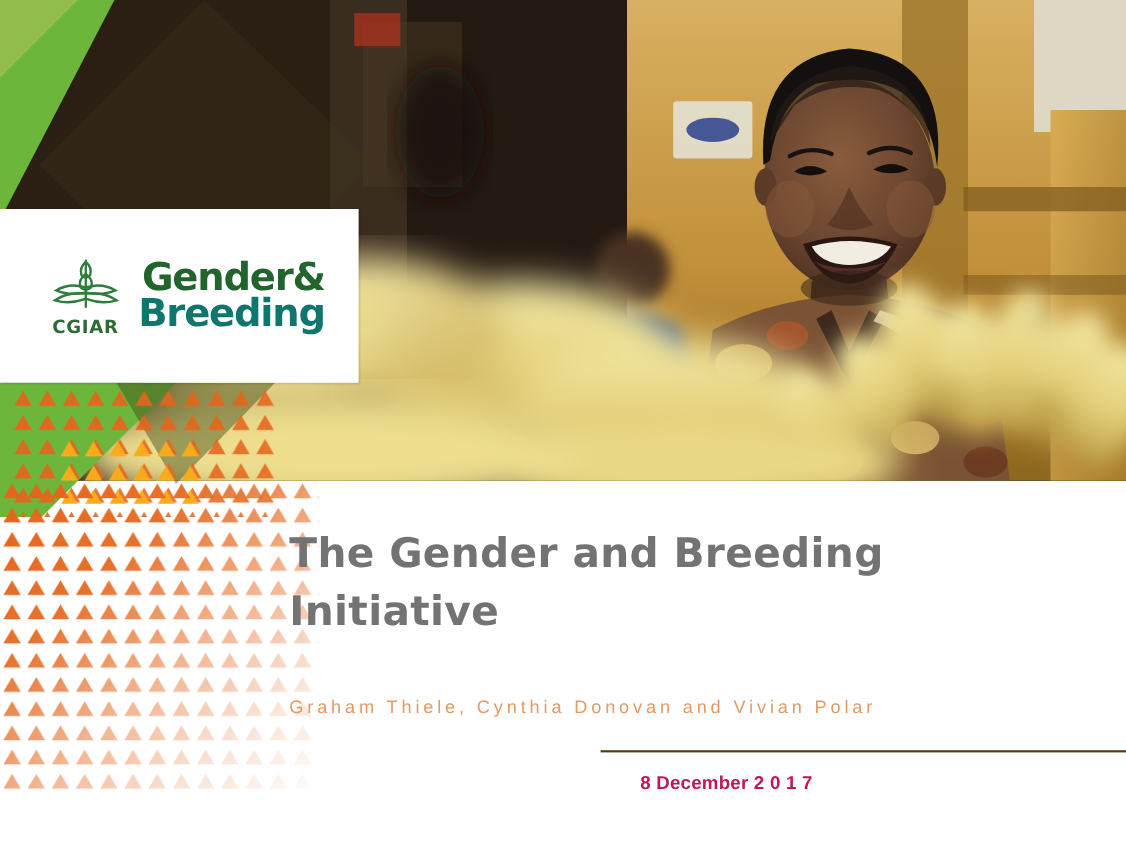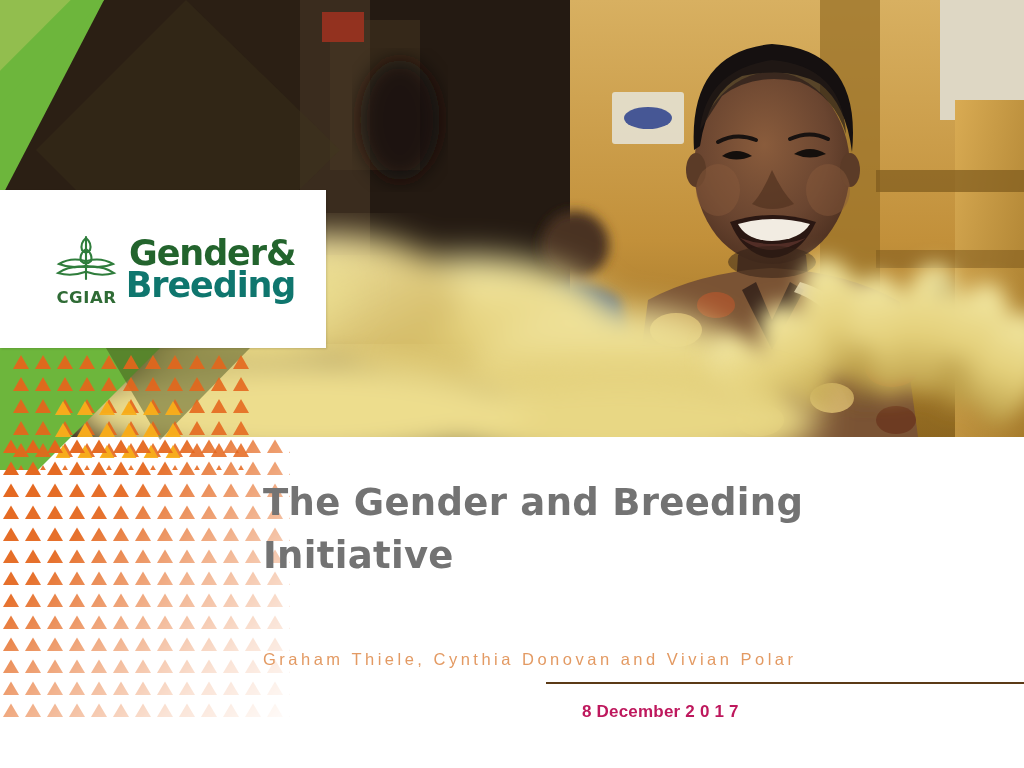--- a/index.html
+++ b/index.html
@@ -57,21 +57,21 @@
   }
   .logo-inner {
     display: flex;
     align-items: center;
     gap: 9px;
     padding-left: 8px;
   }
   .cgiar-mark {
     display: flex;
     flex-direction: column;
-    align-items: flex-end;
+    align-items: center;
     width: 78px;
   }
   .cgiar-word {
     font-family: "DejaVu Sans", sans-serif;
     font-weight: bold;
     font-size: 16.5px;
     letter-spacing: 0.6px;
     color: #2f6b35;
     margin-top: 1px;
   }
@@ -100,21 +100,21 @@
     font-weight: bold;
     font-size: 37px;
     line-height: 1.42;
     letter-spacing: 0.3px;
     color: #737373;
     margin: 0;
   }
   .authors {
     position: absolute;
     left: 263px;
-    top: 650px;
+    top: 634px;
     font-family: "Liberation Sans", sans-serif;
     font-size: 16.5px;
     letter-spacing: 3.5px;
     color: #E39A63;
     white-space: nowrap;
   }
   .rule {
     position: absolute;
     left: 546px;
     top: 682px;

